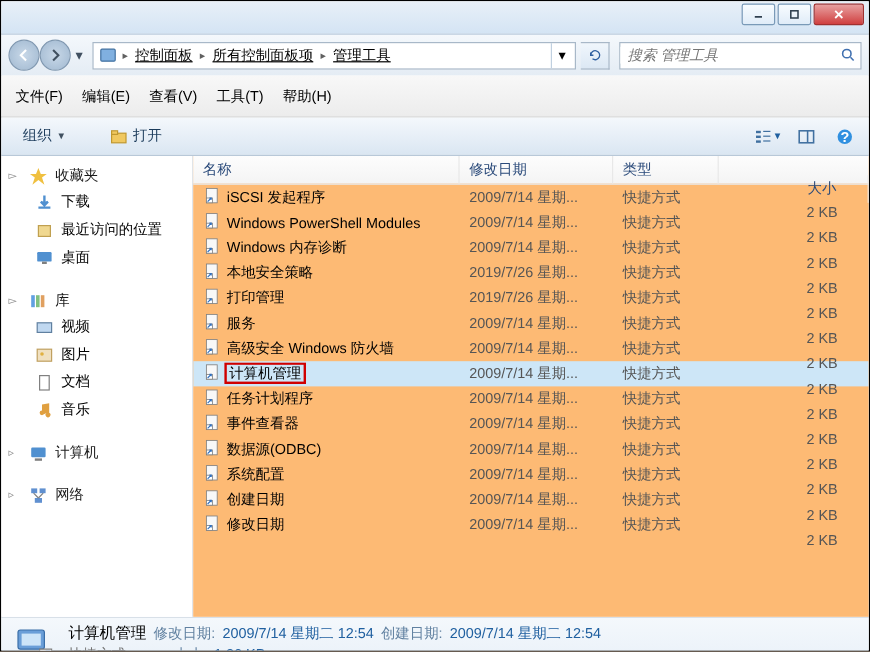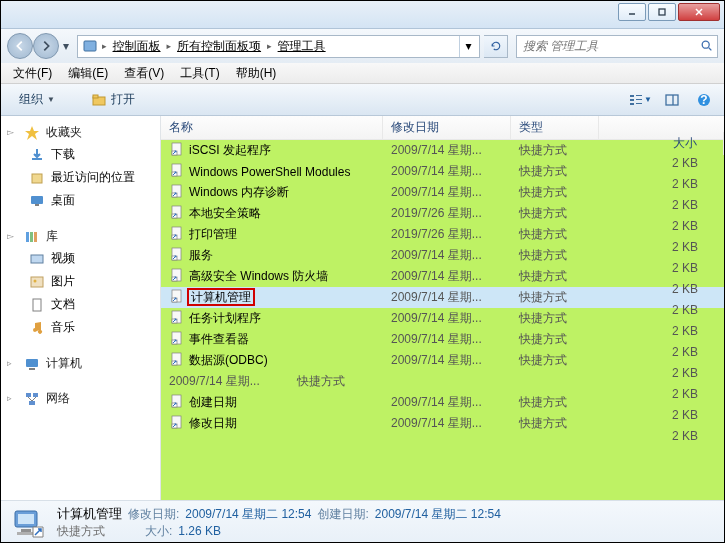--- a/index.html
+++ b/index.html
@@ -21,21 +21,21 @@
 .bc-icon { width: 16px; height: 16px; margin: 0 2px; display: flex; align-items: center; justify-content: center; }
 .bc-part { padding: 0 4px; cursor: pointer; text-decoration: underline; }
 .bc-sep { color: #606060; padding: 0 2px; font-size: 9px; }
 .bc-dd { width: 18px; height: 21px; border-left: 1px solid #c0d0e0; display: flex; align-items: center; justify-content: center; cursor: pointer; margin-left: auto; }
 .refresh-btn { width: 24px; height: 23px; border: 1px solid #a8b8c8; border-left: none; background: linear-gradient(#f0f6fc, #dce8f4); display: flex; align-items: center; justify-content: center; cursor: pointer; }
 .search-box { width: 202px; height: 23px; background: #fff; border: 1px solid #a8b8c8; display: flex; align-items: center; margin-left: 4px; }
 .search-input { flex: 1; border: none; outline: none; padding: 0 6px; color: #888; font-style: italic; font-size: 12px; }
 .search-icon { width: 20px; display: flex; align-items: center; justify-content: center; color: #4060a0; }
 
 
-.menubar { height: 21px; background: linear-gradient(#f8f8f8, #ececec); border-bottom: 1px solid #d0d0d0; display: flex; align-items: center; padding: 0 4px; }
+.menubar { height: 35px; background: linear-gradient(#f8f8f8, #ececec); border-bottom: 1px solid #d0d0d0; display: flex; align-items: center; padding: 0 4px; }
 .menu-item { padding: 2px 8px; cursor: pointer; }
 
 
 .toolbar { height: 32px; background: linear-gradient(#f4f8fc, #dae6f2); border-bottom: 1px solid #b8c8d8; display: flex; align-items: center; padding: 0 8px; gap: 16px; }
 .tb-btn { padding: 4px 10px; cursor: pointer; display: flex; align-items: center; gap: 4px; color: #1a3a5a; }
 .tb-btn .dd { font-size: 8px; color: #405060; }
 .tb-right { margin-left: auto; display: flex; align-items: center; gap: 8px; }
 .tb-icon-btn { width: 24px; height: 24px; display: flex; align-items: center; justify-content: center; cursor: pointer; color: #2060a0; }
 .tb-icon-btn svg { width: 16px; height: 16px; }
 
@@ -43,21 +43,21 @@
 .body { display: flex; height: 384px; }
 .sidebar { width: 160px; background: #fff; border-right: 1px solid #e0e4e8; overflow-y: auto; padding: 6px 0; }
 .tree-group { margin-bottom: 14px; }
 .tree-header { display: flex; align-items: center; gap: 6px; padding: 2px 6px; cursor: pointer; }
 .tree-header .exp { width: 11px; height: 11px; color: #888; font-size: 9px; }
 .tree-header .ico { width: 16px; height: 16px; display: flex; align-items: center; justify-content: center; }
 .tree-header .lbl { color: #1a1a1a; }
 .tree-item { display: flex; align-items: center; gap: 6px; padding: 3px 6px 3px 28px; cursor: pointer; }
 .tree-item .ico { width: 16px; height: 16px; display: flex; align-items: center; justify-content: center; }
 
-.main { flex: 1; display: flex; flex-direction: column; background: #bef264; }
+.main { flex: 1; display: flex; flex-direction: column; background: #fdba74; }
 .columns { height: 24px; display: flex; align-items: center; border-bottom: 1px solid #e8e8e8; background: linear-gradient(#fdfdfd, #f4f4f4); }
 .col { padding: 0 8px; border-right: 1px solid #e8e8e8; height: 100%; display: flex; align-items: center; color: #2a4a7a; cursor: pointer; }
 .col.name { width: 222px; }
 .col.date { width: 128px; }
 .col.type { width: 88px; }
 .col.size { flex: 1; justify-content: flex-end; padding-right: 26px; margin-top: 32px; }
 .file-list { flex: 1; overflow-y: auto; }
 .row { height: 21px; display: flex; align-items: center; cursor: pointer; }
 .row.selected { background: #cde6f7; }
 .row .cell { padding: 0 8px; overflow: hidden; white-space: nowrap; text-overflow: ellipsis; }
@@ -458,20 +458,28 @@
                 <rect x="3" y="10" width="5" height="4" fill="#fff" stroke="#808080" stroke-width="0.7"></rect>
                 <path d="M4 13 L7 10 M5.5 10 L7 10 L7 11.5" stroke="#3070c0" stroke-width="1" fill="none"></path>
               </svg></span>
             <span>数据源(ODBC)</span>
           </div>
           <div class="cell date">2009/7/14 星期...</div>
           <div class="cell type">快捷方式</div>
           <div class="cell size">2 KB</div>
         </div>
         <div class="row">
+          <div class="cell name">
+            <span><svg class="file-icon" viewBox="0 0 16 16">
+                <rect x="3" y="2" width="9" height="12" class="i-shortcut"></rect>
+                <rect x="3" y="10" width="5" height="4" fill="#fff" stroke="#808080" stroke-width="0.7"></rect>
+                <path d="M4 13 L7 10 M5.5 10 L7 10 L7 11.5" stroke="#3070c0" stroke-width="1" fill="none"></path>
+              </svg></span>
+            <span>系统配置</span>
+          </div>
           <div class="cell date">2009/7/14 星期...</div>
           <div class="cell type">快捷方式</div>
           <div class="cell size">2 KB</div>
         </div>
         <div class="row">
           <div class="cell name">
             <span><svg class="file-icon" viewBox="0 0 16 16">
                 <rect x="3" y="2" width="9" height="12" class="i-shortcut"></rect>
                 <rect x="3" y="10" width="5" height="4" fill="#fff" stroke="#808080" stroke-width="0.7"></rect>
                 <path d="M4 13 L7 10 M5.5 10 L7 10 L7 11.5" stroke="#3070c0" stroke-width="1" fill="none"></path>

